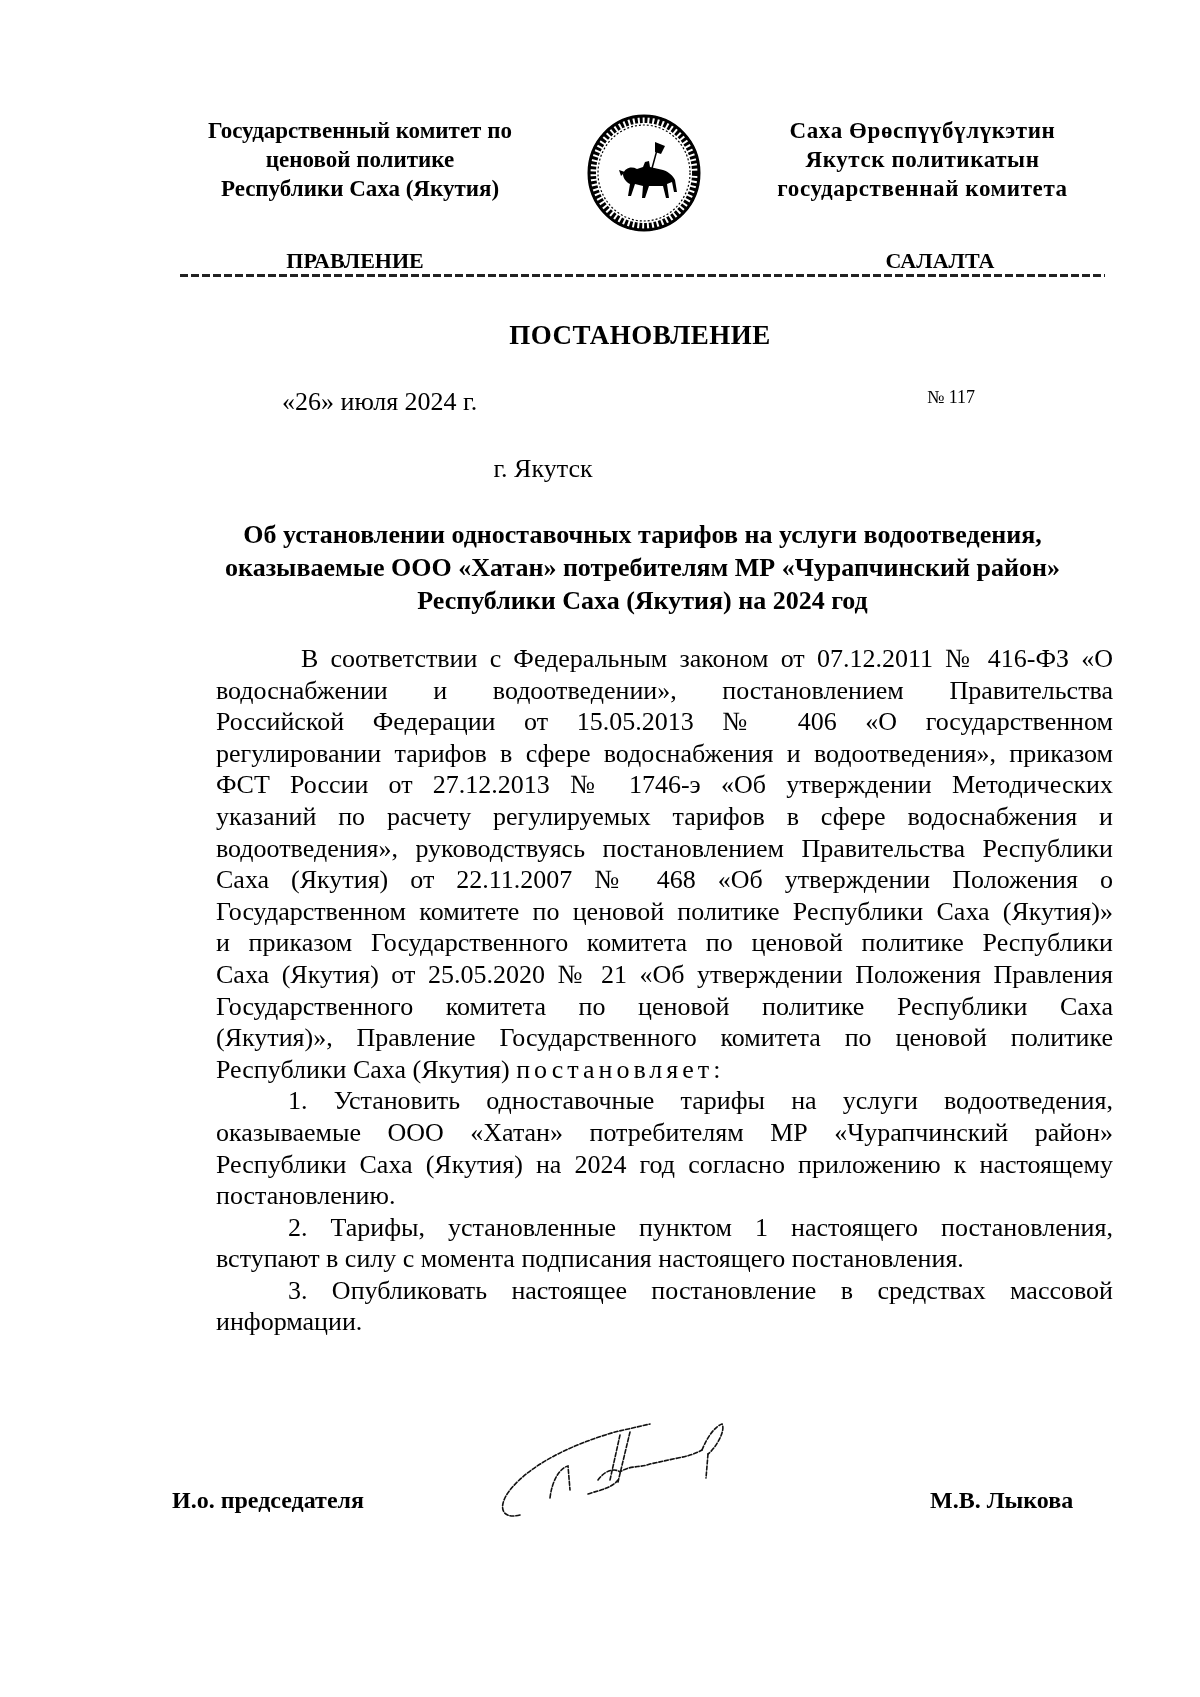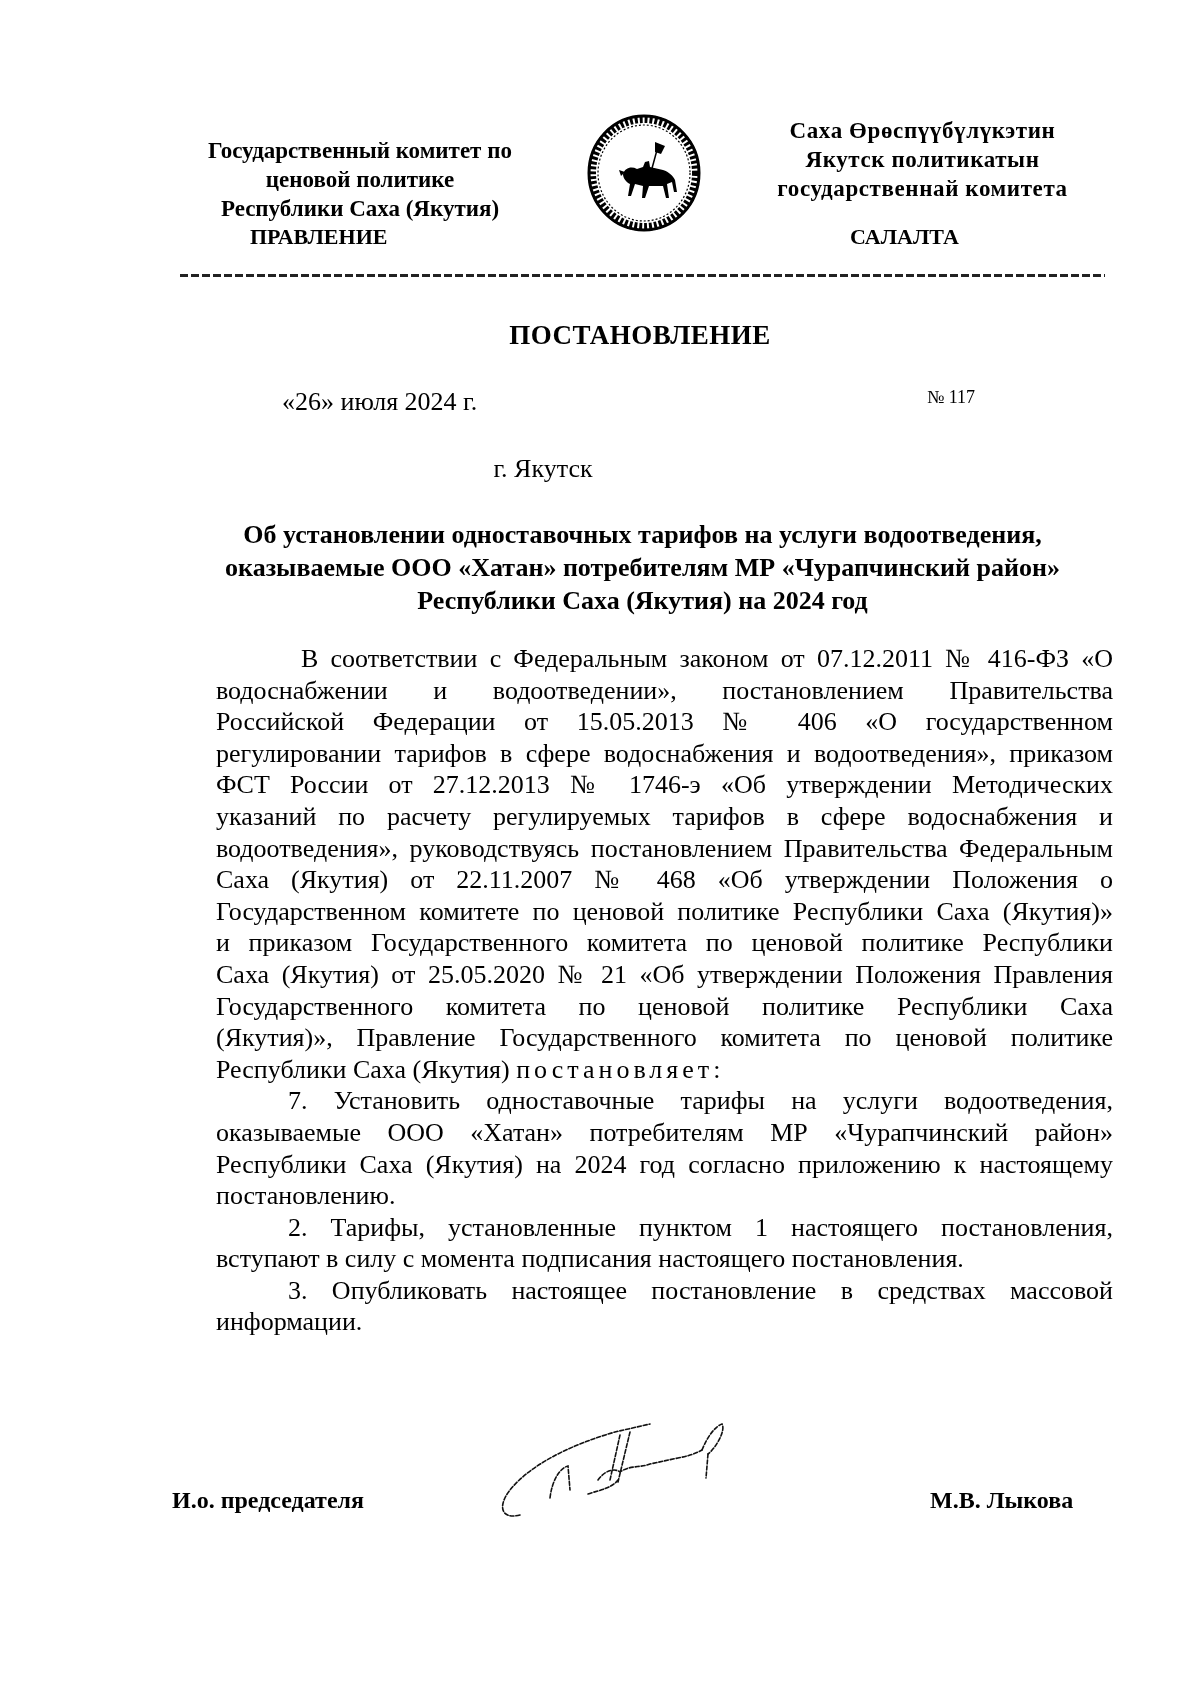--- a/index.html
+++ b/index.html
@@ -18,39 +18,39 @@
 
     
     .hdr-left, .hdr-right {
       position: absolute;
       top: 116px;
       font-weight: bold;
       font-size: 23px;
       line-height: 29px;
       text-align: center;
     }
-    .hdr-left { left: 170px; width: 380px; margin-top: 20px; }
+    .hdr-left { left: 170px; width: 380px; }
     .hdr-right { left: 745px; width: 355px; letter-spacing: 0.6px; }
     .hdr-line { display: block; white-space: nowrap; }
 
     .emblem {
       position: absolute;
       left: 585px;
       top: 114px;
       width: 118px;
       height: 118px;
     }
 
     .board-left, .board-right {
       position: absolute;
-      top: 224px;
+      top: 248px;
       font-weight: bold;
       font-size: 22px;
       line-height: 26px;
-      text-align: left;
+      text-align: center;
     }
     .board-left { left: 250px; width: 210px; }
     .board-right { left: 850px; width: 180px; }
 
     .dash-line {
       position: absolute;
       left: 180px;
       top: 274px;
       width: 925px;
       height: 3px;
@@ -199,32 +199,32 @@
 </div>
 
 <div class="body-text">
   <div>
     <span class="line indent-first">В соответствии с Федеральным законом от 07.12.2011 № 416-ФЗ «О</span>
     <span class="line">водоснабжении и водоотведении», постановлением Правительства</span>
     <span class="line">Российской Федерации от 15.05.2013 № 406 «О государственном</span>
     <span class="line">регулировании тарифов в сфере водоснабжения и водоотведения», приказом</span>
     <span class="line">ФСТ России от 27.12.2013 № 1746-э «Об утверждении Методических</span>
     <span class="line">указаний по расчету регулируемых тарифов в сфере водоснабжения и</span>
-    <span class="line">водоотведения», руководствуясь постановлением Правительства Федеральным</span>
+    <span class="line">водоотведения», руководствуясь постановлением Правительства Республики</span>
     <span class="line">Саха (Якутия) от 22.11.2007 № 468 «Об утверждении Положения о</span>
     <span class="line">Государственном комитете по ценовой политике Республики Саха (Якутия)»</span>
     <span class="line">и приказом Государственного комитета по ценовой политике Республики</span>
     <span class="line">Саха (Якутия) от 25.05.2020 № 21 «Об утверждении Положения Правления</span>
     <span class="line">Государственного комитета по ценовой политике Республики Саха</span>
     <span class="line">(Якутия)», Правление Государственного комитета по ценовой политике</span>
     <span class="line last"><span>Республики Саха (Якутия) </span><span class="spaced">постановляет:</span></span>
   </div>
 
   <div>
-    <span class="line indent-item">7. Установить одноставочные тарифы на услуги водоотведения,</span>
+    <span class="line indent-item">1. Установить одноставочные тарифы на услуги водоотведения,</span>
     <span class="line">оказываемые ООО «Хатан» потребителям МР «Чурапчинский район»</span>
     <span class="line">Республики Саха (Якутия) на 2024 год согласно приложению к настоящему</span>
     <span class="line last">постановлению.</span>
   </div>
 
   <div>
     <span class="line indent-item">2. Тарифы, установленные пунктом 1 настоящего постановления,</span>
     <span class="line last">вступают в силу с момента подписания настоящего постановления.</span>
   </div>
 

